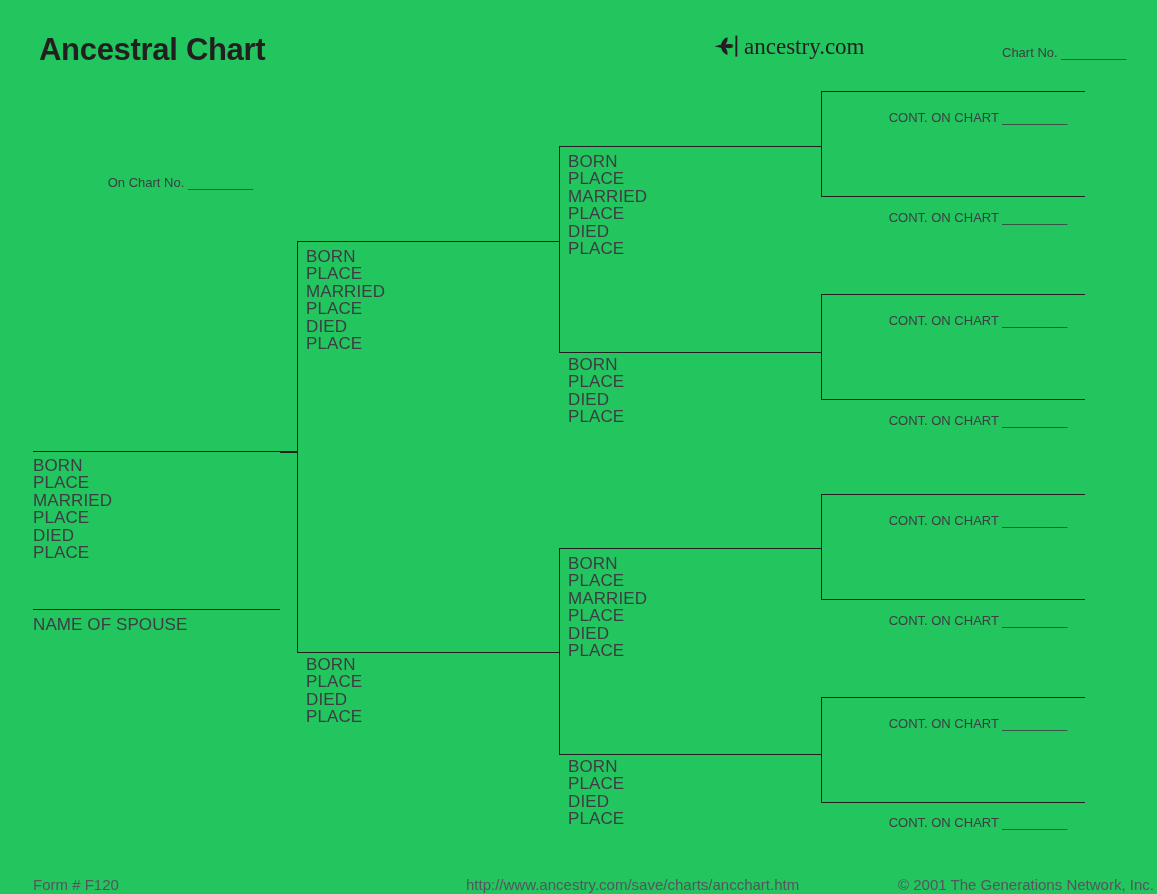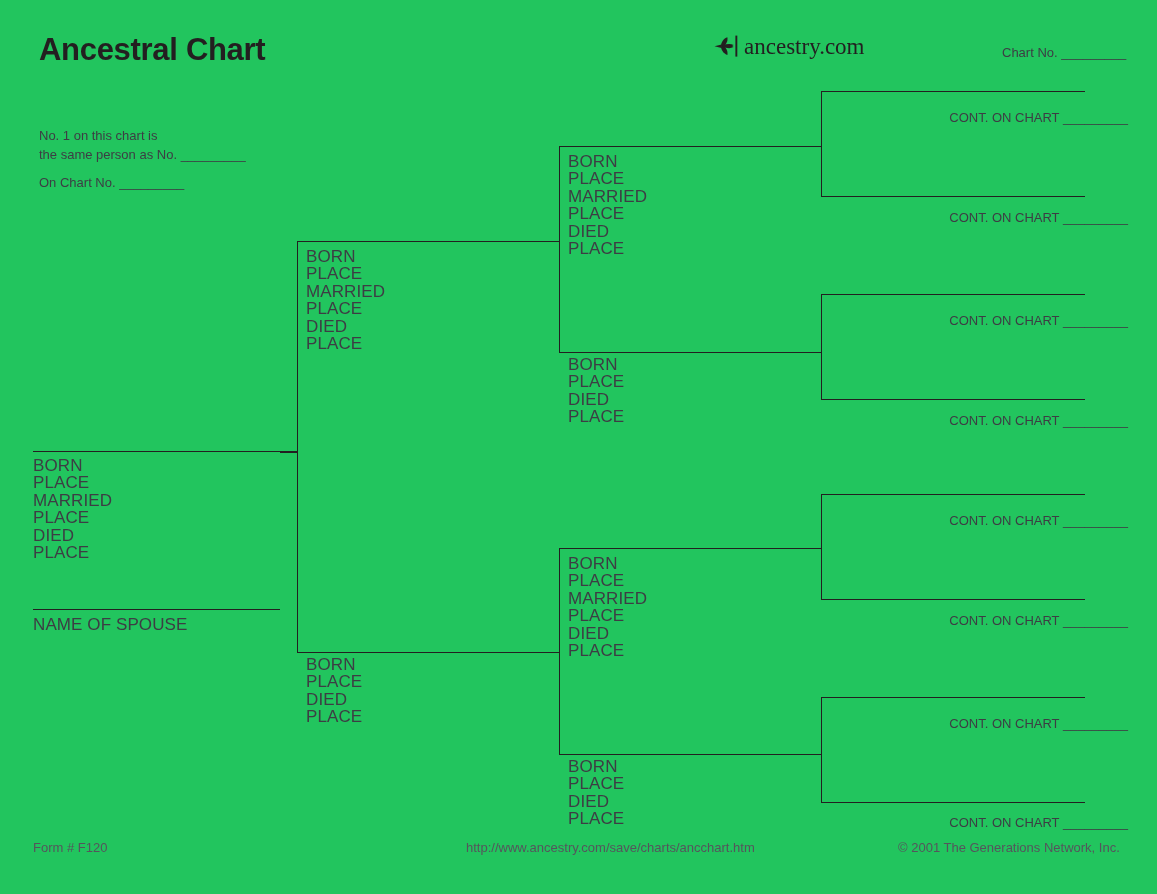--- a/index.html
+++ b/index.html
@@ -71,21 +71,21 @@
     top: 126px;
     font-size: 13px;
     line-height: 19px;
     white-space: nowrap;
   }
   #on-chart-block {
     position: absolute;
     left: 39px;
     top: 175px;
     width: 214px;
-    text-align: left;
+    text-align: right;
     font-size: 13px;
     white-space: nowrap;
   }
 
   
   .hline {
     position: absolute;
     height: 0;
     border-top: 1px solid #231f20;
   }
@@ -110,28 +110,28 @@
     font-size: 17px;
     letter-spacing: 0.1px;
     white-space: nowrap;
   }
 
   
   .cont-row {
     position: absolute;
     font-size: 13px;
     white-space: nowrap;
-    text-align: right;
+    text-align: center;
   }
 
   
   .footer-text {
     position: absolute;
-    top: 840px;
-    font-size: 13px;
+    top: 876px;
+    font-size: 15px;
     color: #55555c;
     white-space: nowrap;
   }
   #footer-form { left: 33px; }
   #footer-url  { left: 466px; }
   #footer-copy { left: 898px; }
 </style>
 </head>
 <body>
 
@@ -148,24 +148,20 @@
         <path d="M10.6 13.1 C13.6 10.9 18.2 10.3 21.6 12.1 C18.8 14.6 14.4 15.4 10.9 13.7 Z"></path>
         <path d="M10.6 13.1 C13.6 15.3 18.2 15.9 21.6 14.1 C18.8 11.6 14.4 10.8 10.9 12.5 Z"></path>
       </g>
       <rect x="23.4" y="2.6" width="1.9" height="21.0" fill="#231f20"></rect>
     </svg>
     <span class="wordmark">ancestry.com</span>
   </div>
 
   <div id="chart-no">Chart No. _________</div>
 
-  <div id="same-person-block">
-    <div>No. 1 on this chart is</div>
-    <div>the same person as No. _________</div>
-  </div>
   <div id="on-chart-block">On Chart No. _________</div>
 
   <div class="hline" style="left:33px; top:451px; width:264px;"></div>
   <div class="fields" style="left:33px; top:457px;">
     <div>BORN</div>
     <div>PLACE</div>
     <div>MARRIED</div>
     <div>PLACE</div>
     <div>DIED</div>
     <div>PLACE</div>

